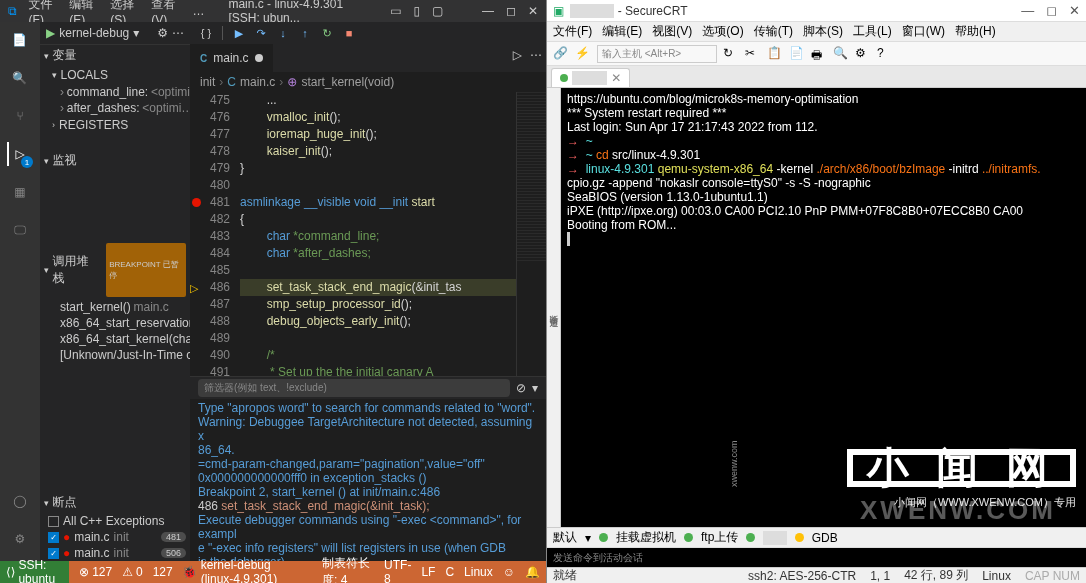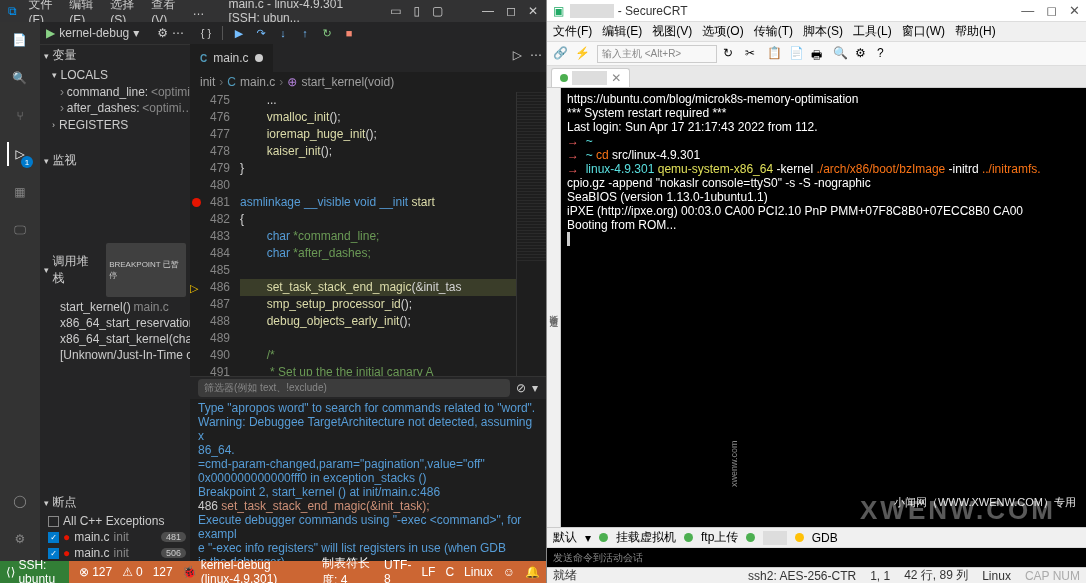--- a/index.html
+++ b/index.html
@@ -164,21 +164,21 @@
         </div>
       <div style="height:16px"></div>
       <div class="section-hdr">
           <span class="chev">▾</span>
           <span>监视</span>
         </div>
       <div style="height:70px"></div>
       <div class="section-hdr">
           <span class="chev">▾</span>
           <span>调用堆栈</span> 
-          <span style="font-size:8px;background:#404040;padding:16px 3px;border-radius:2px;margin-left:4px">BREAKPOINT 已暂停</span>
+          <span style="font-size:8px;background:#a16207;padding:16px 3px;border-radius:2px;margin-left:4px">BREAKPOINT 已暂停</span>
         </div>
       <div class="section-item"><span>start_kernel()</span> <span class="val">main.c</span></div>
       <div class="section-item"><span>x86_64_start_reservations</span></div>
       <div class="section-item"><span>x86_64_start_kernel(char…</span></div>
       <div class="section-item"><span>[Unknown/Just-In-Time co…</span></div>
       <div style="flex:1"></div>
       <div class="section-hdr">
           <span class="chev">▾</span>
           <span>断点</span>
         </div>
@@ -336,20 +336,21 @@
   <div class="crt-tabs">
     <div class="crt-tab">
       <span class="green-dot"></span>
       <span style="background:#ddd;padding:0 16px">&nbsp;</span>
       <span class="close">✕</span>
     </div>
   </div>
   <div class="crt-term-wrap">
     <div class="left-strip">诊断 通道</div>
     <div class="crt-term" id="crt-term"><div class="white">https://ubuntu.com/blog/microk8s-memory-optimisation</div><div class="white"></div><div class="white">*** System restart required ***</div><div class="white">Last login: Sun Apr 17 21:17:43 2022 from 112.</div><div><span class="red">→</span>  <span class="cyan">~</span> <span class="white"></span></div><div><span class="red">→</span>  <span class="cyan">~</span> <span class="green">cd</span> <span class="white">src/linux-4.9.301</span></div><div><span class="red">→</span>  <span class="cyan">linux-4.9.301</span> <span class="yellow">qemu-system-x86_64</span> <span class="white">-kernel </span><span class="green">./arch/x86/boot/bzImage</span><span class="white"> -initrd </span><span class="green">../initramfs.</span></div><div class="white">cpio.gz -append "nokaslr console=ttyS0" -s -S -nographic</div><div class="white">SeaBIOS (version 1.13.0-1ubuntu1.1)</div><div class="white"></div><div class="white"></div><div class="white">iPXE (http://ipxe.org) 00:03.0 CA00 PCI2.10 PnP PMM+07F8C8B0+07ECC8B0 CA00</div><div class="white"></div><div class="white"></div><div class="white">Booting from ROM...</div><div><span class="cursor">&nbsp;</span></div>
+      <div class="watermark">小 闻 网</div>
       <div class="watermark-sub">小闻网（WWW.XWENW.COM）专用</div>
       <div class="watermark-big">XWENW.COM</div>
       <div class="watermark-left">xwenw.com</div>
     </div>
   </div>
   <div class="crt-bottom-bar1">
     <span>默认</span>
       <span>▾</span>
     <span class="dot g"></span>
       <span>挂载虚拟机</span>

